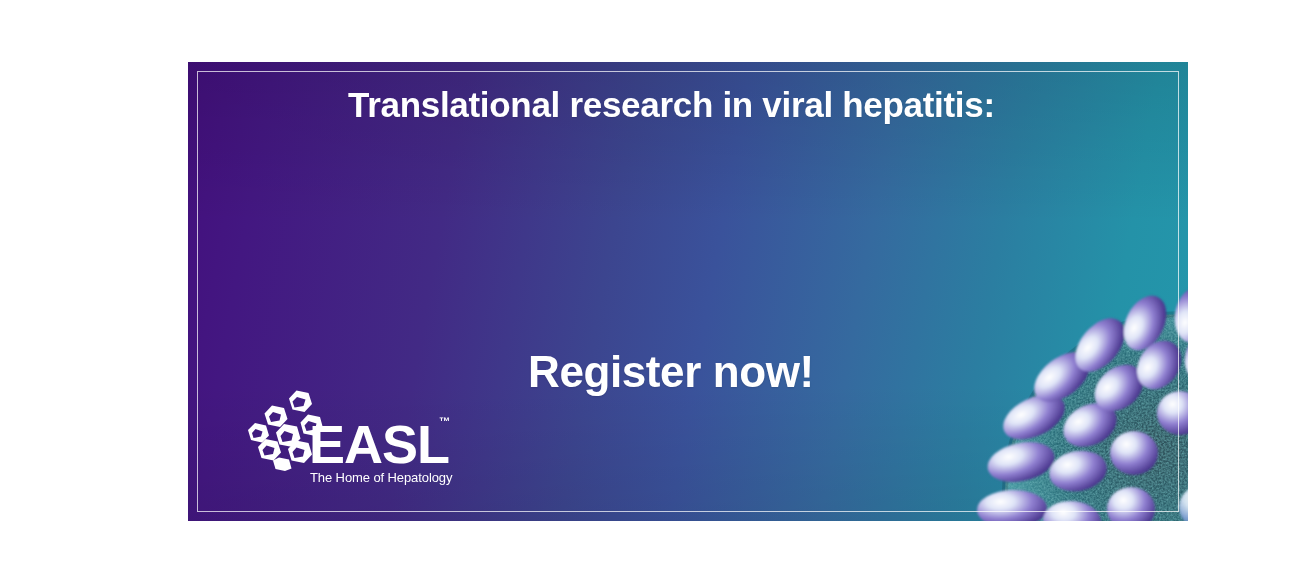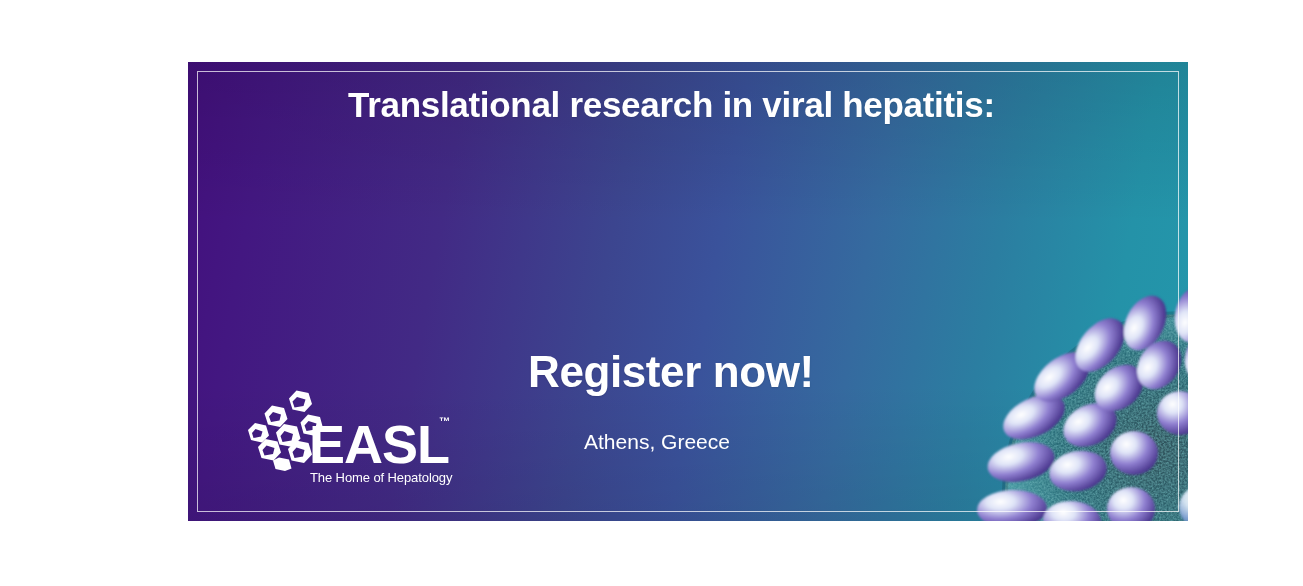--- a/index.html
+++ b/index.html
@@ -292,21 +292,20 @@
   </svg>
 
   <div id="title-block">
     <div class="title-line">Translational research in viral hepatitis:</div>
   </div>
 
 
   <div id="register-cta">Register now!</div>
 
   <div id="event-details">
-    <div>Athens, Greece</div>
   </div>
 
   <div id="easl-logo">
     <svg id="logo-cells" viewBox="0 0 78 82" xmlns="http://www.w3.org/2000/svg">
       <g fill="#ffffff">
 
         <path d="M50.5 1.5 L62.5 4.0 L66.0 15.0 L58.5 23.0 L46.5 20.5 L43.0 9.5 Z
                  M51.0 8.0 L46.5 12.5 L48.5 18.5 L57.5 17.0 L59.5 10.5 Z" fill-rule="evenodd"></path>
 
         <path d="M26.0 16.5 L38.0 19.0 L41.5 30.0 L34.0 38.0 L22.0 35.5 L18.5 24.5 Z

